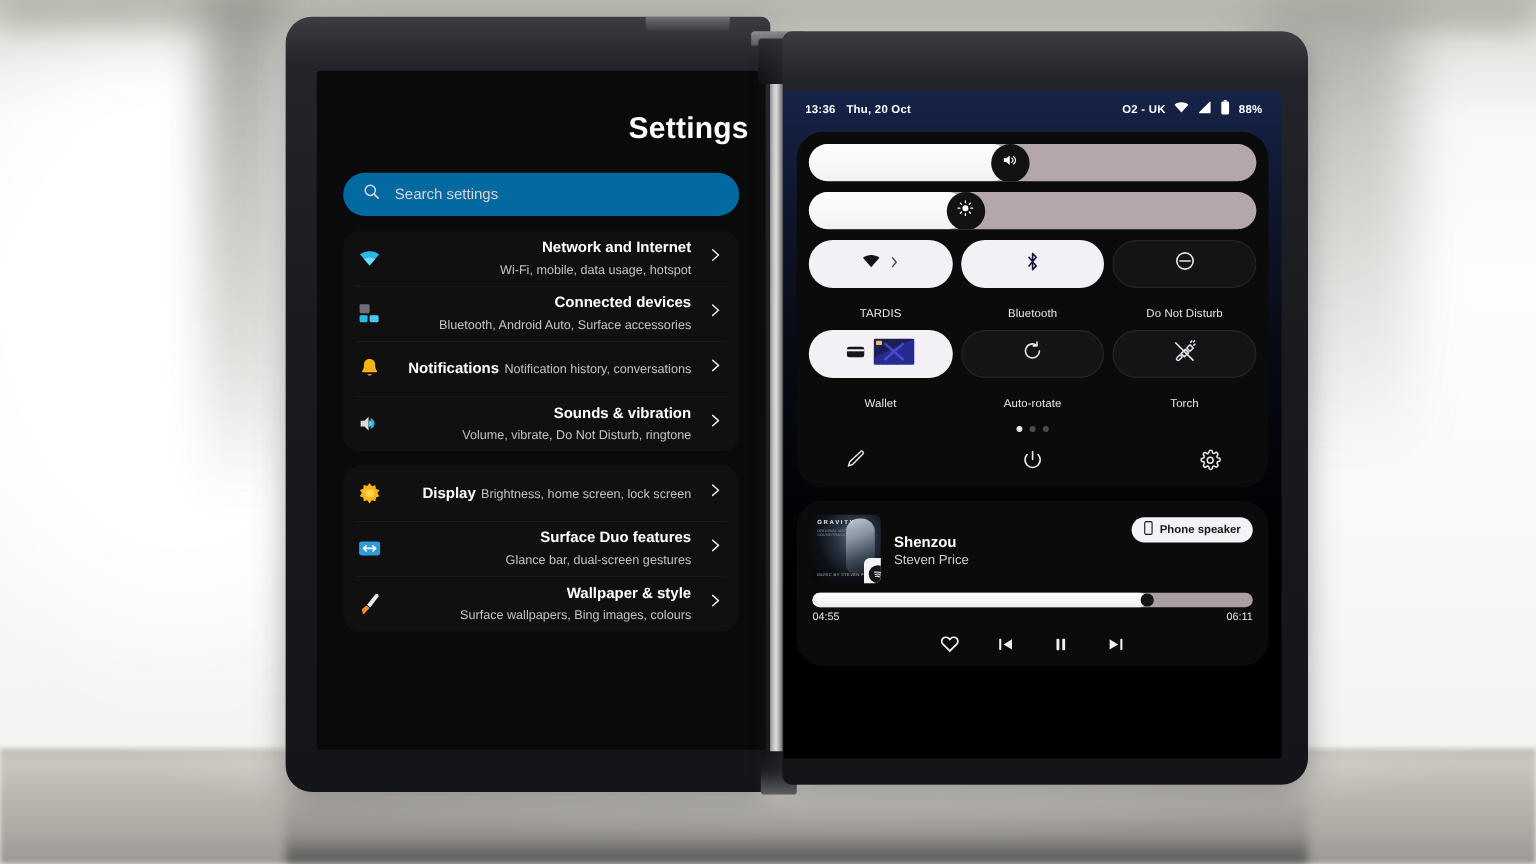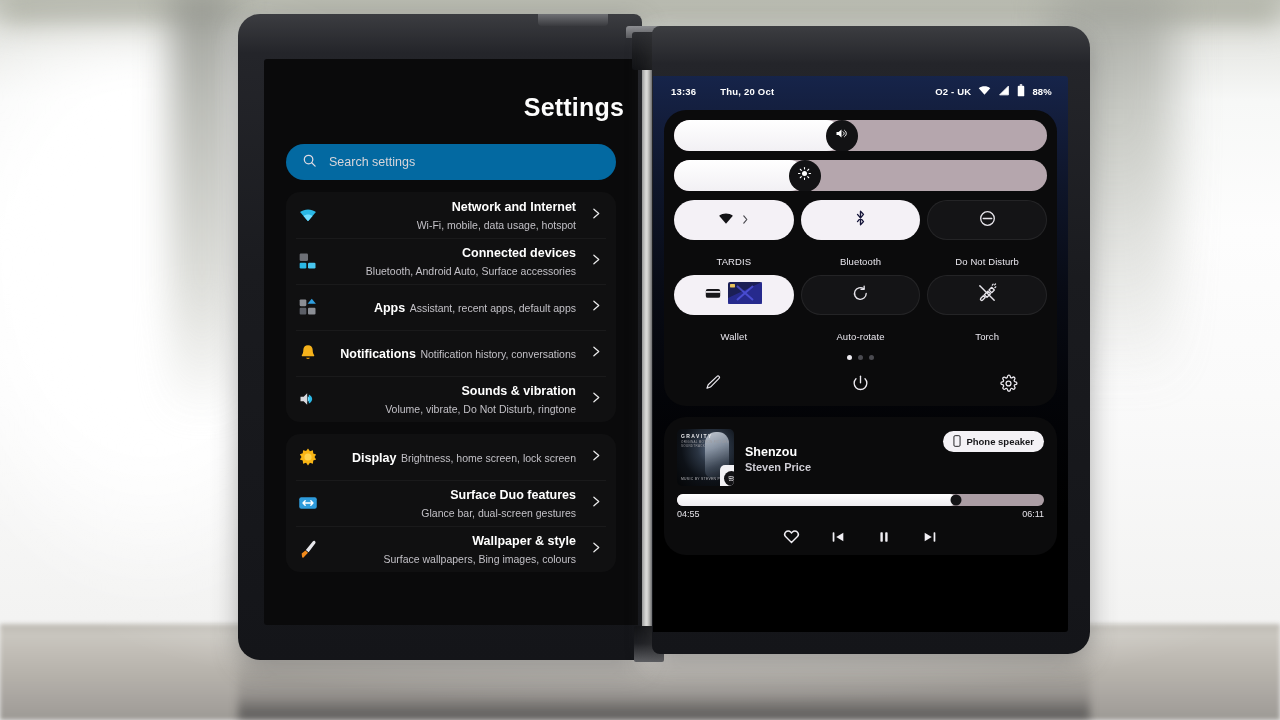--- a/index.html
+++ b/index.html
@@ -149,21 +149,21 @@
   .row-icon { width: 24px; height: 24px; flex: 0 0 24px; display: flex; align-items: center; justify-content: center; }
   .row-text { flex: 1 1 auto; min-width: 0; }
   .row-title { font-size: 12.5px; font-weight: bold; color: #ffffff; line-height: 15px; }
   .row-sub { font-size: 10.5px; color: #c2c0c6; line-height: 14px; white-space: nowrap; overflow: hidden; }
   .chev { width: 14px; flex: 0 0 14px; color: #e9e9ea; }
 
   
   #qs-root { position: absolute; inset: 0; color: #fff; }
   #statusbar {
     height: 30px; display: flex; align-items: center;
-    padding: 0 16px 0 18px; gap: 24px;
+    padding: 0 16px 0 18px; gap: 9px;
     font-size: 9.5px; font-weight: bold; letter-spacing: .2px;
   }
   #sb-right { margin-left: auto; display: flex; align-items: center; gap: 7px; }
   #qs-panel {
     margin: 4px 11px 0 11px;
     background: #0b0b0c;
     border-radius: 22px;
     padding: 10px 10px 8px 10px;
   }
   .slider {
@@ -236,21 +236,21 @@
     width: 22px; height: 26px; border-radius: 5px;
     background: #f3f2f5;
     display: flex; align-items: center; justify-content: center;
   }
   #spotify-dot {
     width: 15px; height: 15px; border-radius: 50%; background: #131316;
     display: flex; align-items: center; justify-content: center;
   }
   #media-meta { flex: 1 1 auto; padding-top: 16px; }
   #track-title { font-size: 12.5px; font-weight: bold; color: #fff; }
-  #track-artist { font-size: 11px; color: #cfcdd4; margin-top: 2px; font-weight: bold; }
+  #track-artist { font-size: 11px; color: #cfcdd4; margin-top: 2px; }
   #speaker-chip {
     background: #f4f2f6; color: #17171a;
     border-radius: 13px; height: 21px;
     display: inline-flex; align-items: center; gap: 5px;
     padding: 0 10px; font-size: 9.5px; font-weight: bold;
     align-self: flex-start; margin-top: 2px;
   }
   #progress-wrap { margin-top: 8px; }
   #progress-track {
     height: 12px; border-radius: 6px; background: #ab9da4; position: relative;
@@ -332,39 +332,20 @@
               <span class="row-title">Connected devices</span>
               <span class="row-sub">Bluetooth, Android Auto, Surface accessories</span>
             </span>
             <span class="chev">
               <svg width="13" height="13" viewBox="0 0 24 24" fill="none" stroke="#e9e9ea" stroke-width="2.3" stroke-linecap="round" stroke-linejoin="round">
                   <polyline points="9,4 18,12 9,20"></polyline>
                 </svg>
             </span>
           </div>
 
-          <div class="settings-row">
-            <span class="row-icon">
-              <svg width="20" height="20" viewBox="0 0 24 24">
-                  <rect x="2" y="3" width="8" height="8" rx="1.3" fill="#8b8e95"></rect>
-                  <rect x="2" y="13" width="8" height="8" rx="1.3" fill="#5b5e66"></rect>
-                  <rect x="12" y="13" width="9" height="8" rx="1.3" fill="#8b8e95"></rect>
-                  <path d="M16.5 2.2 21.5 8h-10Z" fill="#2f9fe0"></path>
-                </svg>
-            </span>
-            <span class="row-text">
-              <span class="row-title">Apps</span>
-              <span class="row-sub">Assistant, recent apps, default apps</span>
-            </span>
-            <span class="chev">
-              <svg width="13" height="13" viewBox="0 0 24 24" fill="none" stroke="#e9e9ea" stroke-width="2.3" stroke-linecap="round" stroke-linejoin="round">
-                  <polyline points="9,4 18,12 9,20"></polyline>
-                </svg>
-            </span>
-          </div>
 
           <div class="settings-row">
             <span class="row-icon">
               <svg width="20" height="20" viewBox="0 0 24 24">
                   <path d="M12 2.6c-3.5 0-5.6 2.4-5.6 5.6 0 4.3-1.3 5.6-1.8 6.4-.3.5 0 1.2.7 1.2h13.4c.7 0 1-.7.7-1.2-.5-.8-1.8-2.1-1.8-6.4 0-3.2-2.1-5.6-5.6-5.6Z" fill="#f5b21b"></path>
                   <path d="M9.7 17.6a2.4 2.4 0 0 0 4.6 0Z" fill="#e39a0c"></path>
                 </svg>
             </span>
             <span class="row-text">
               <span class="row-title">Notifications</span>

